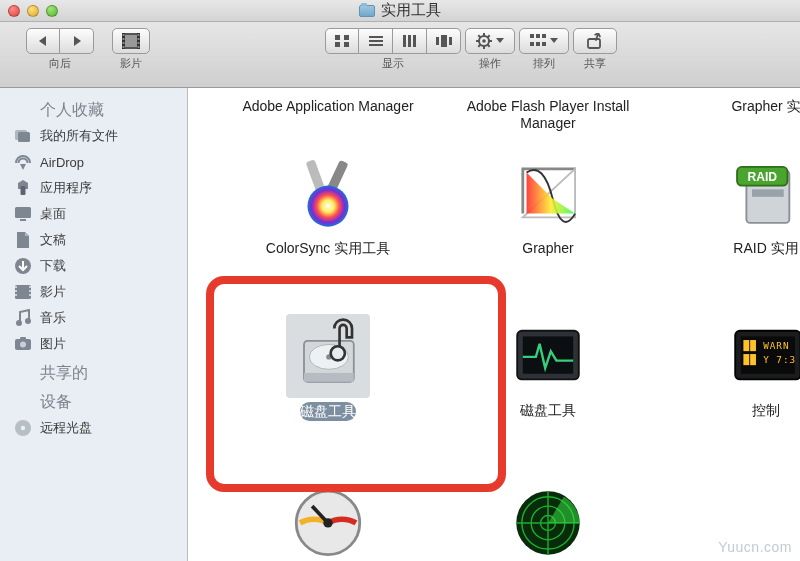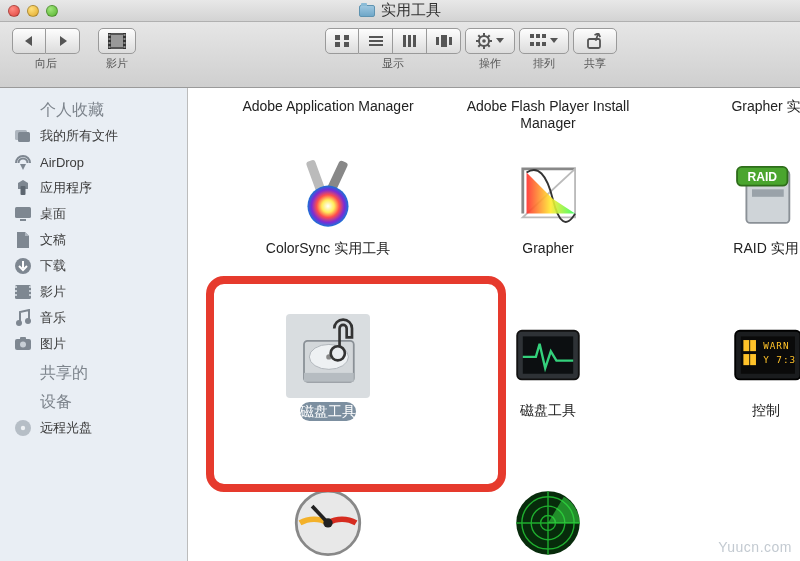--- a/index.html
+++ b/index.html
@@ -10,21 +10,21 @@
   .traffic { display: flex; gap: 7px; }
   .dot { width: 12px; height: 12px; border-radius: 50%; border: 1px solid rgba(0,0,0,.25); }
   .dot.red { background: radial-gradient(circle at 35% 30%, #ff8b82, #e0443e); }
   .dot.yellow { background: radial-gradient(circle at 35% 30%, #ffe07a, #e1a92d); }
   .dot.green { background: radial-gradient(circle at 35% 30%, #9fe57a, #56b32e); }
   .wintitle { position: absolute; left: 50%; transform: translateX(-50%); display: flex; align-items: center; gap: 6px; font-size: 15px; color: #333; }
   .folder-ico { width: 16px; height: 12px; background: linear-gradient(#9ec7e0,#6fa7c8); border-radius: 2px; position: relative; border: 1px solid #5e93b1; }
   .folder-ico::before { content:""; position:absolute; top:-3px; left:1px; width:6px; height:3px; background:#8bbbd6; border-radius:1px 1px 0 0; }
 
   
-  .toolbar { height: 66px; background: linear-gradient(#e6e6e6,#cfcfcf); border-bottom: 1px solid #9a9a9a; display: flex; padding: 6px 12px 2px; gap: 18px; align-items: flex-start; }
+  .toolbar { height: 66px; background: linear-gradient(#e6e6e6,#cfcfcf); border-bottom: 1px solid #9a9a9a; display: flex; padding: 6px 26px 2px; gap: 18px; align-items: flex-start; }
   .tbgroup { display: flex; flex-direction: column; align-items: center; gap: 2px; }
   .tbseg { display: flex; }
   .tbbtn { height: 26px; min-width: 34px; padding: 0 8px; background: linear-gradient(#fdfdfd,#dcdcdc); border: 1px solid #9a9a9a; display:flex; align-items:center; justify-content:center; cursor: pointer; color:#444; }
   .tbseg .tbbtn + .tbbtn { border-left: none; }
   .tbseg .tbbtn:first-child { border-radius: 5px 0 0 5px; }
   .tbseg .tbbtn:last-child { border-radius: 0 5px 5px 0; }
   .tbbtn.single { border-radius: 5px; }
   .tblabel { font-size: 11px; color: #555; }
   .spacer { flex: 1; }
   .tbwrap { display: flex; gap: 4px; align-items: flex-start; }

